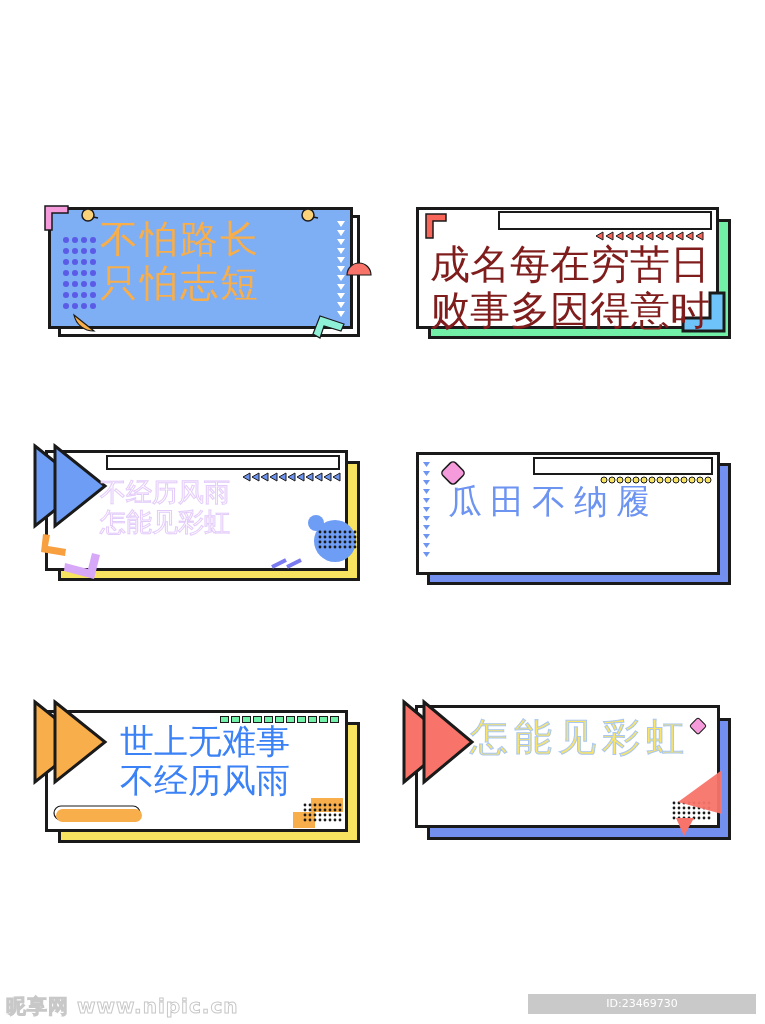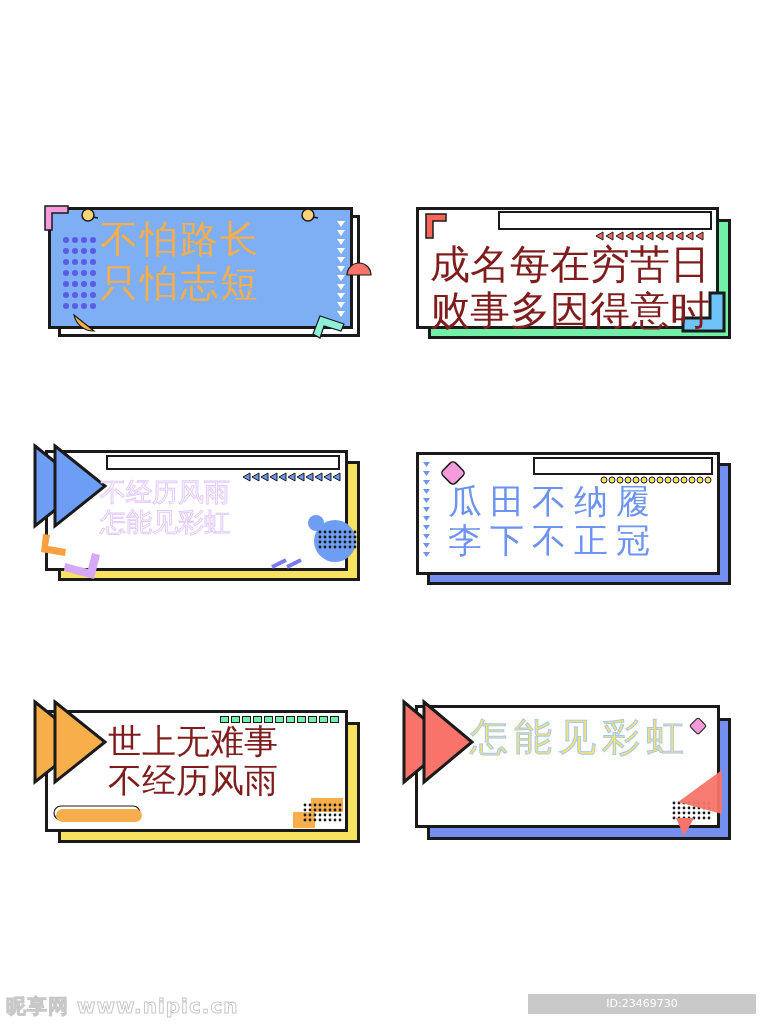--- a/index.html
+++ b/index.html
@@ -245,21 +245,20 @@
         <circle cx="68" cy="4" r="3"></circle>
         <circle cx="76" cy="4" r="3"></circle>
       <circle cx="84" cy="4" r="3"></circle>
         <circle cx="92" cy="4" r="3"></circle>
         <circle cx="100" cy="4" r="3"></circle>
         <circle cx="108" cy="4" r="3"></circle>
     </g>
   </svg>
   <div class="txt" style="left:448px;top:482px;width:240px;font-size:34px;letter-spacing:8px;color:#6E94F2;">
     <div>瓜田不纳履</div>
-    <div>李下不正冠</div>
   </div>
 </div>
 
 <div class="card">
   <div class="back" style="left:58px;top:722px;width:302px;height:121px;background:#F8E360;"></div>
   <div class="front" style="left:45px;top:710px;width:303px;height:122px;background:#fff;"></div>
   <svg style="left:220px;top:716px;" width="120" height="8">
     <g fill="#72F0A8" stroke="#1a1a1a" stroke-width="1">
       <rect x="0.5" y="0.5" width="8" height="6"></rect>
         <rect x="11.5" y="0.5" width="8" height="6"></rect>
@@ -313,21 +312,21 @@
       <circle cx="12" cy="22" r="1.4"></circle>
         <circle cx="17" cy="22" r="1.4"></circle>
         <circle cx="22" cy="22" r="1.4"></circle>
         <circle cx="27" cy="22" r="1.4"></circle>
         <circle cx="32" cy="22" r="1.4"></circle>
         <circle cx="37" cy="22" r="1.4"></circle>
         <circle cx="42" cy="22" r="1.4"></circle>
         <circle cx="47" cy="22" r="1.4"></circle>
     </g>
   </svg>
-  <div class="txt" style="left:108px;top:722px;width:200px;font-size:34px;letter-spacing:0;color:#7f1d1d;">
+  <div class="txt" style="left:120px;top:722px;width:200px;font-size:34px;letter-spacing:0;color:#3b82f6;">
     <div>世上无难事</div>
     <div>不经历风雨</div>
   </div>
 </div>
 
 <div class="card">
   <div class="back" style="left:427px;top:718px;width:304px;height:122px;background:#7390F0;"></div>
   <div class="front" style="left:415px;top:705px;width:305px;height:123px;background:#fff;"></div>
   <svg style="left:402px;top:700px;" width="75" height="84">
     <path d="M2 2 L50 42 L2 82 Z" fill="#F8746A" stroke="#1a1a1a" stroke-width="3"></path>

